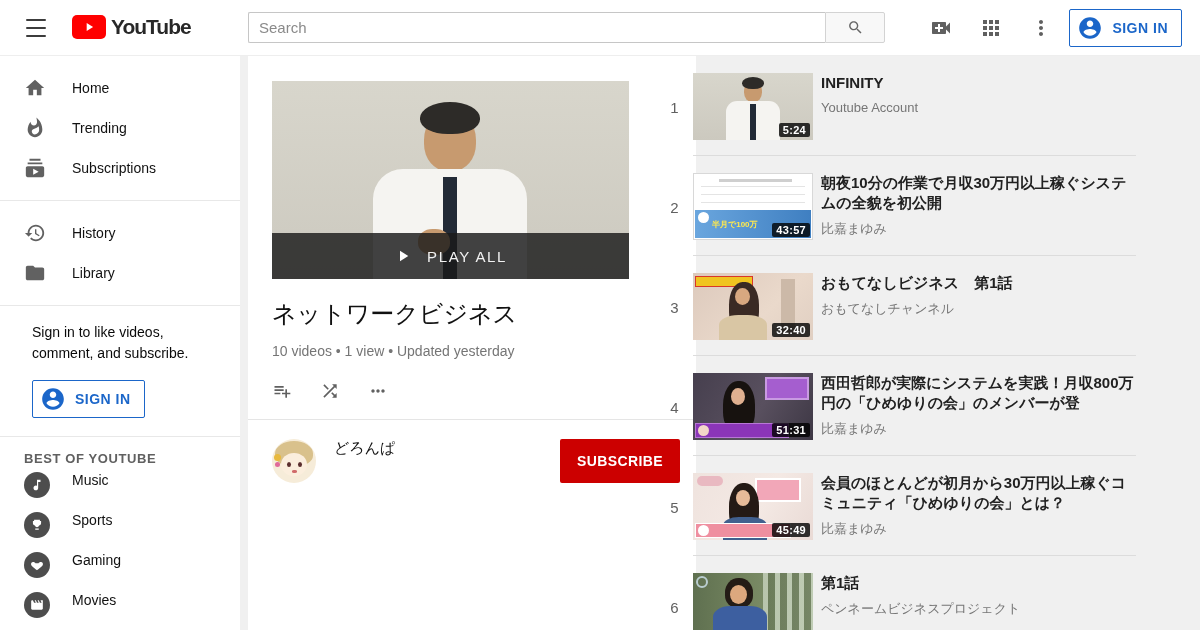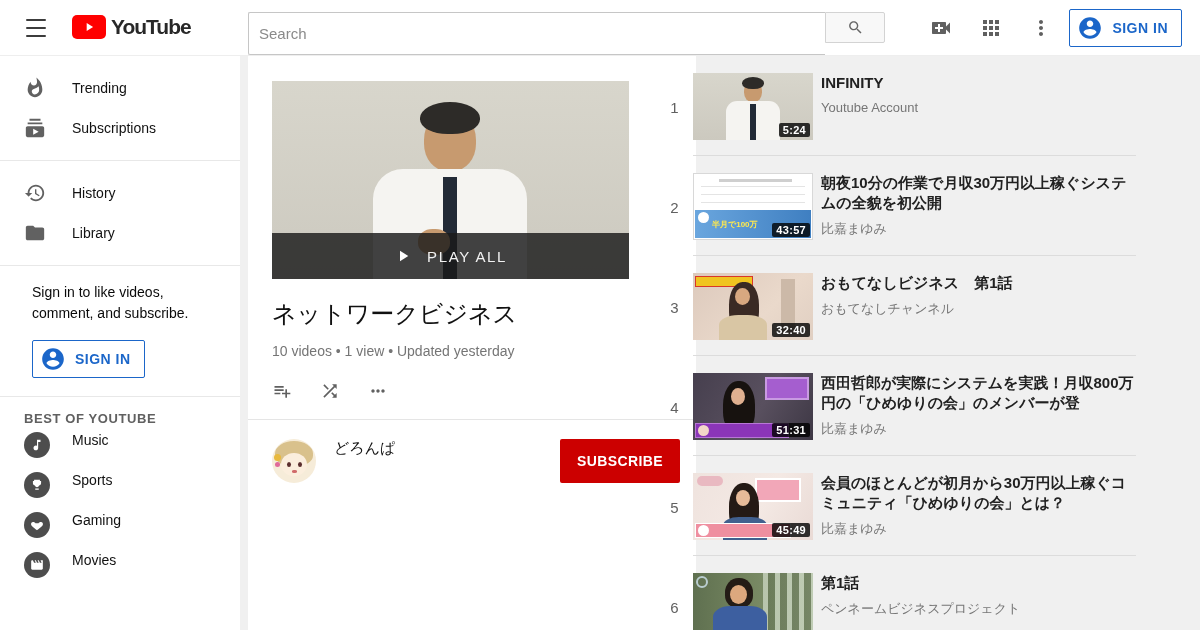--- a/index.html
+++ b/index.html
@@ -13,21 +13,21 @@
   .hamburger { position:absolute; left:26px; top:19px; width:20px; height:18px; border:none;
     background:none; cursor:pointer; display:flex; flex-direction:column; justify-content:space-between; }
   .hamburger span { display:block; height:2px; background:#3c3c3c; border-radius:1px; }
   .logo { position:absolute; left:72px; top:15px; display:flex; align-items:center; cursor:pointer; }
   .logo-mark { width:34px; height:24px; background:#ff0000; border-radius:5px;
     display:flex; align-items:center; justify-content:center; margin-right:5px; }
   .logo-mark svg { width:14px; height:14px; fill:#fff; }
   .logo-text { font-size:21px; font-weight:bold; letter-spacing:-1px; color:#282828; }
 
   .search-wrap { position:absolute; left:248px; top:12px; display:flex; }
-  .search-input { width:577px; height:43px; border:1px solid #c6c6c6; border-right:none;
+  .search-input { width:577px; height:31px; border:1px solid #c6c6c6; border-right:none;
     padding:0 10px; font-size:15px; color:#14532d; outline:none; border-radius:2px 0 0 2px;
     font-family:"Liberation Sans","DejaVu Sans",sans-serif; }
   .search-input::placeholder { color:#8a8a8a; }
   .search-btn { width:60px; height:31px; background:#f8f8f8; border:1px solid #d3d3d3;
     border-radius:0 2px 2px 0; cursor:pointer; display:flex; align-items:center; justify-content:center; }
   .search-btn svg { width:17px; height:17px; fill:#666; }
 
   .header-actions { position:absolute; right:18px; top:0; height:56px; display:flex; align-items:center; }
   .h-icon { width:24px; height:24px; margin-right:26px; cursor:pointer; }
   .h-icon svg { width:24px; height:24px; fill:#606060; }
@@ -204,20 +204,26 @@
           </svg>
         <span>SIGN IN</span>
       </button>
     </div>
   </div>
 
   <div class="sidebar">
     <div class="side-group">
       <div class="side-item">
         <svg viewBox="0 0 24 24">
+            <path d="M10 20v-6h4v6h5v-8h3L12 3 2 12h3v8z"></path>
+          </svg>
+        <span class="lbl">Home</span>
+      </div>
+      <div class="side-item">
+        <svg viewBox="0 0 24 24">
             <path d="M13.5.67s.74 2.65.74 4.8c0 2.06-1.35 3.73-3.41 3.73-2.07 0-3.63-1.67-3.63-3.73l.03-.36C5.21 7.51 4 10.62 4 14c0 4.42 3.58 8 8 8s8-3.58 8-8C20 8.61 17.41 3.8 13.5.67zM11.71 19c-1.78 0-3.22-1.4-3.22-3.14 0-1.62 1.05-2.76 2.81-3.12 1.77-.36 3.6-1.21 4.62-2.58.39 1.29.59 2.65.59 4.04 0 2.65-2.15 4.8-4.8 4.8z"></path>
           </svg>
         <span class="lbl">Trending</span>
       </div>
       <div class="side-item">
         <svg viewBox="0 0 24 24">
             <path d="M20 8H4V6h16v2zm-2-6H6v2h12V2zm4 10v8c0 1.1-.9 2-2 2H4c-1.1 0-2-.9-2-2v-8c0-1.1.9-2 2-2h16c1.1 0 2 .9 2 2zm-6 4l-6-3.27v6.53L16 16z"></path>
           </svg>
         <span class="lbl">Subscriptions</span>
       </div>

